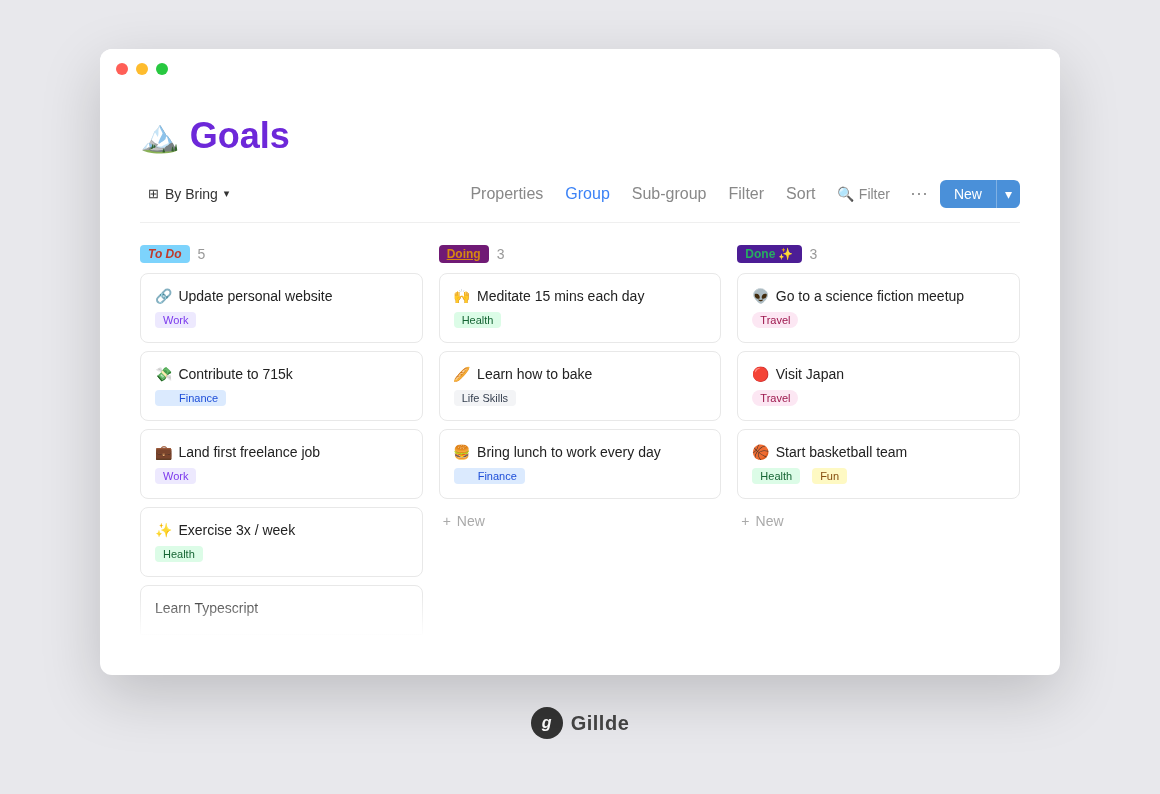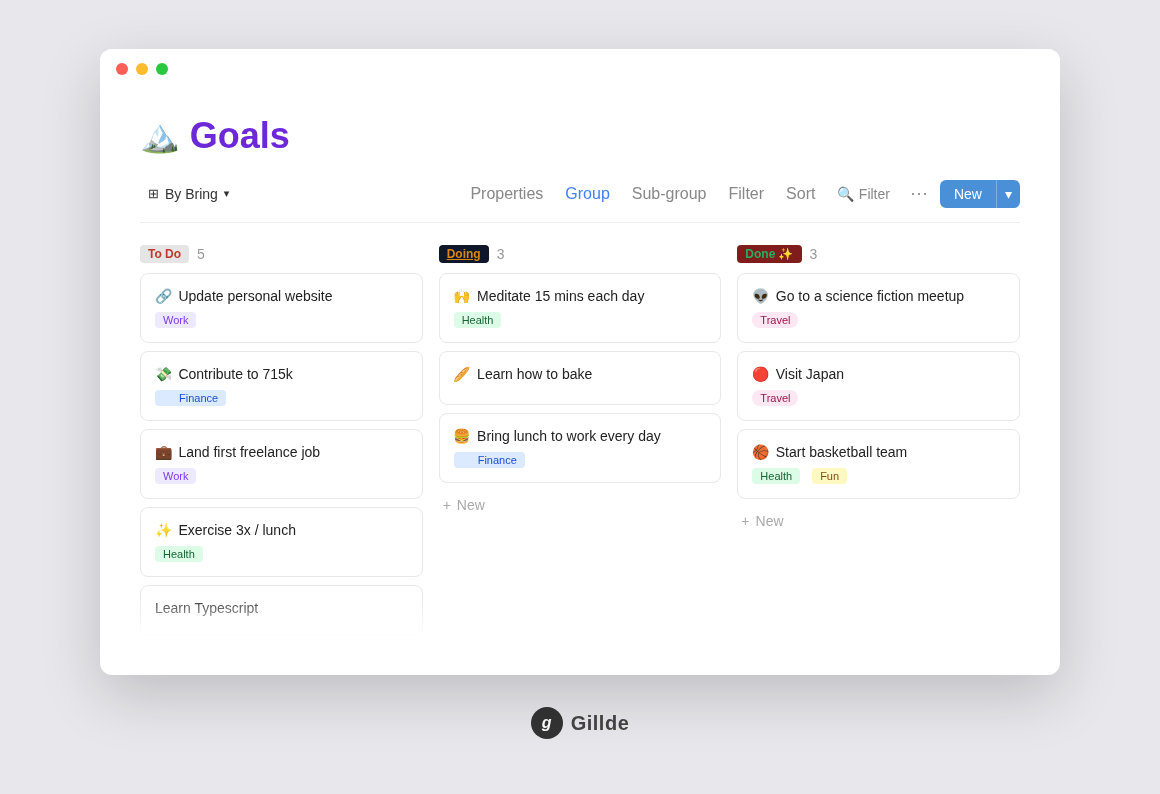--- a/index.html
+++ b/index.html
@@ -155,23 +155,23 @@
       margin-bottom: 10px;
     }
 
     .column-badge {
       font-size: 12px;
       font-weight: 600;
       padding: 2px 8px;
       border-radius: 4px;
     }
 
-    .badge-todo { background: #e5e5e5; color: #c0392b; }
-    .badge-doing { background: #0f172a; color: #d68910; text-decoration: underline; }
-    .badge-done { background: #7f1d1d; color: #27ae60; text-align: center; }
+    .badge-todo { background: #7dd3fc; color: #c0392b; font-style: italic; }
+    .badge-doing { background: #701a75; color: #d68910; text-decoration: underline; }
+    .badge-done { background: #4c1d95; color: #27ae60; text-align: center; }
 
     .column-count {
       font-size: 14px;
       color: #999;
     }
 
     .card {
       background: #fff;
       border: 1px solid #e8e8e8;
       border-radius: 8px;
@@ -353,21 +353,21 @@
               <span>Land first freelance job</span>
             </div>
             <div class="card-tags">
               <span class="tag tag-work">Work</span>
             </div>
           </div>
 
           <div class="card">
             <div class="card-title">
               <span>✨</span>
-              <span>Exercise 3x / lunch</span>
+              <span>Exercise 3x / week</span>
             </div>
             <div class="card-tags">
               <span class="tag tag-health">Health</span>
             </div>
           </div>
 
           <div class="partial-card">
             <div class="card-title">
               <span>Learn Typescript</span>
             </div>
@@ -388,20 +388,23 @@
             <div class="card-tags">
               <span class="tag tag-health">Health</span>
             </div>
           </div>
 
           <div class="card">
             <div class="card-title">
               <span>🥖</span>
               <span>Learn how to bake</span>
             </div>
+            <div class="card-tags">
+              <span class="tag tag-lifeskills">Life Skills</span>
+            </div>
           </div>
 
           <div class="card">
             <div class="card-title">
               <span>🍔</span>
               <span>Bring lunch to work every day</span>
             </div>
             <div class="card-tags">
               <span class="tag tag-finance">Finance</span>
             </div>

